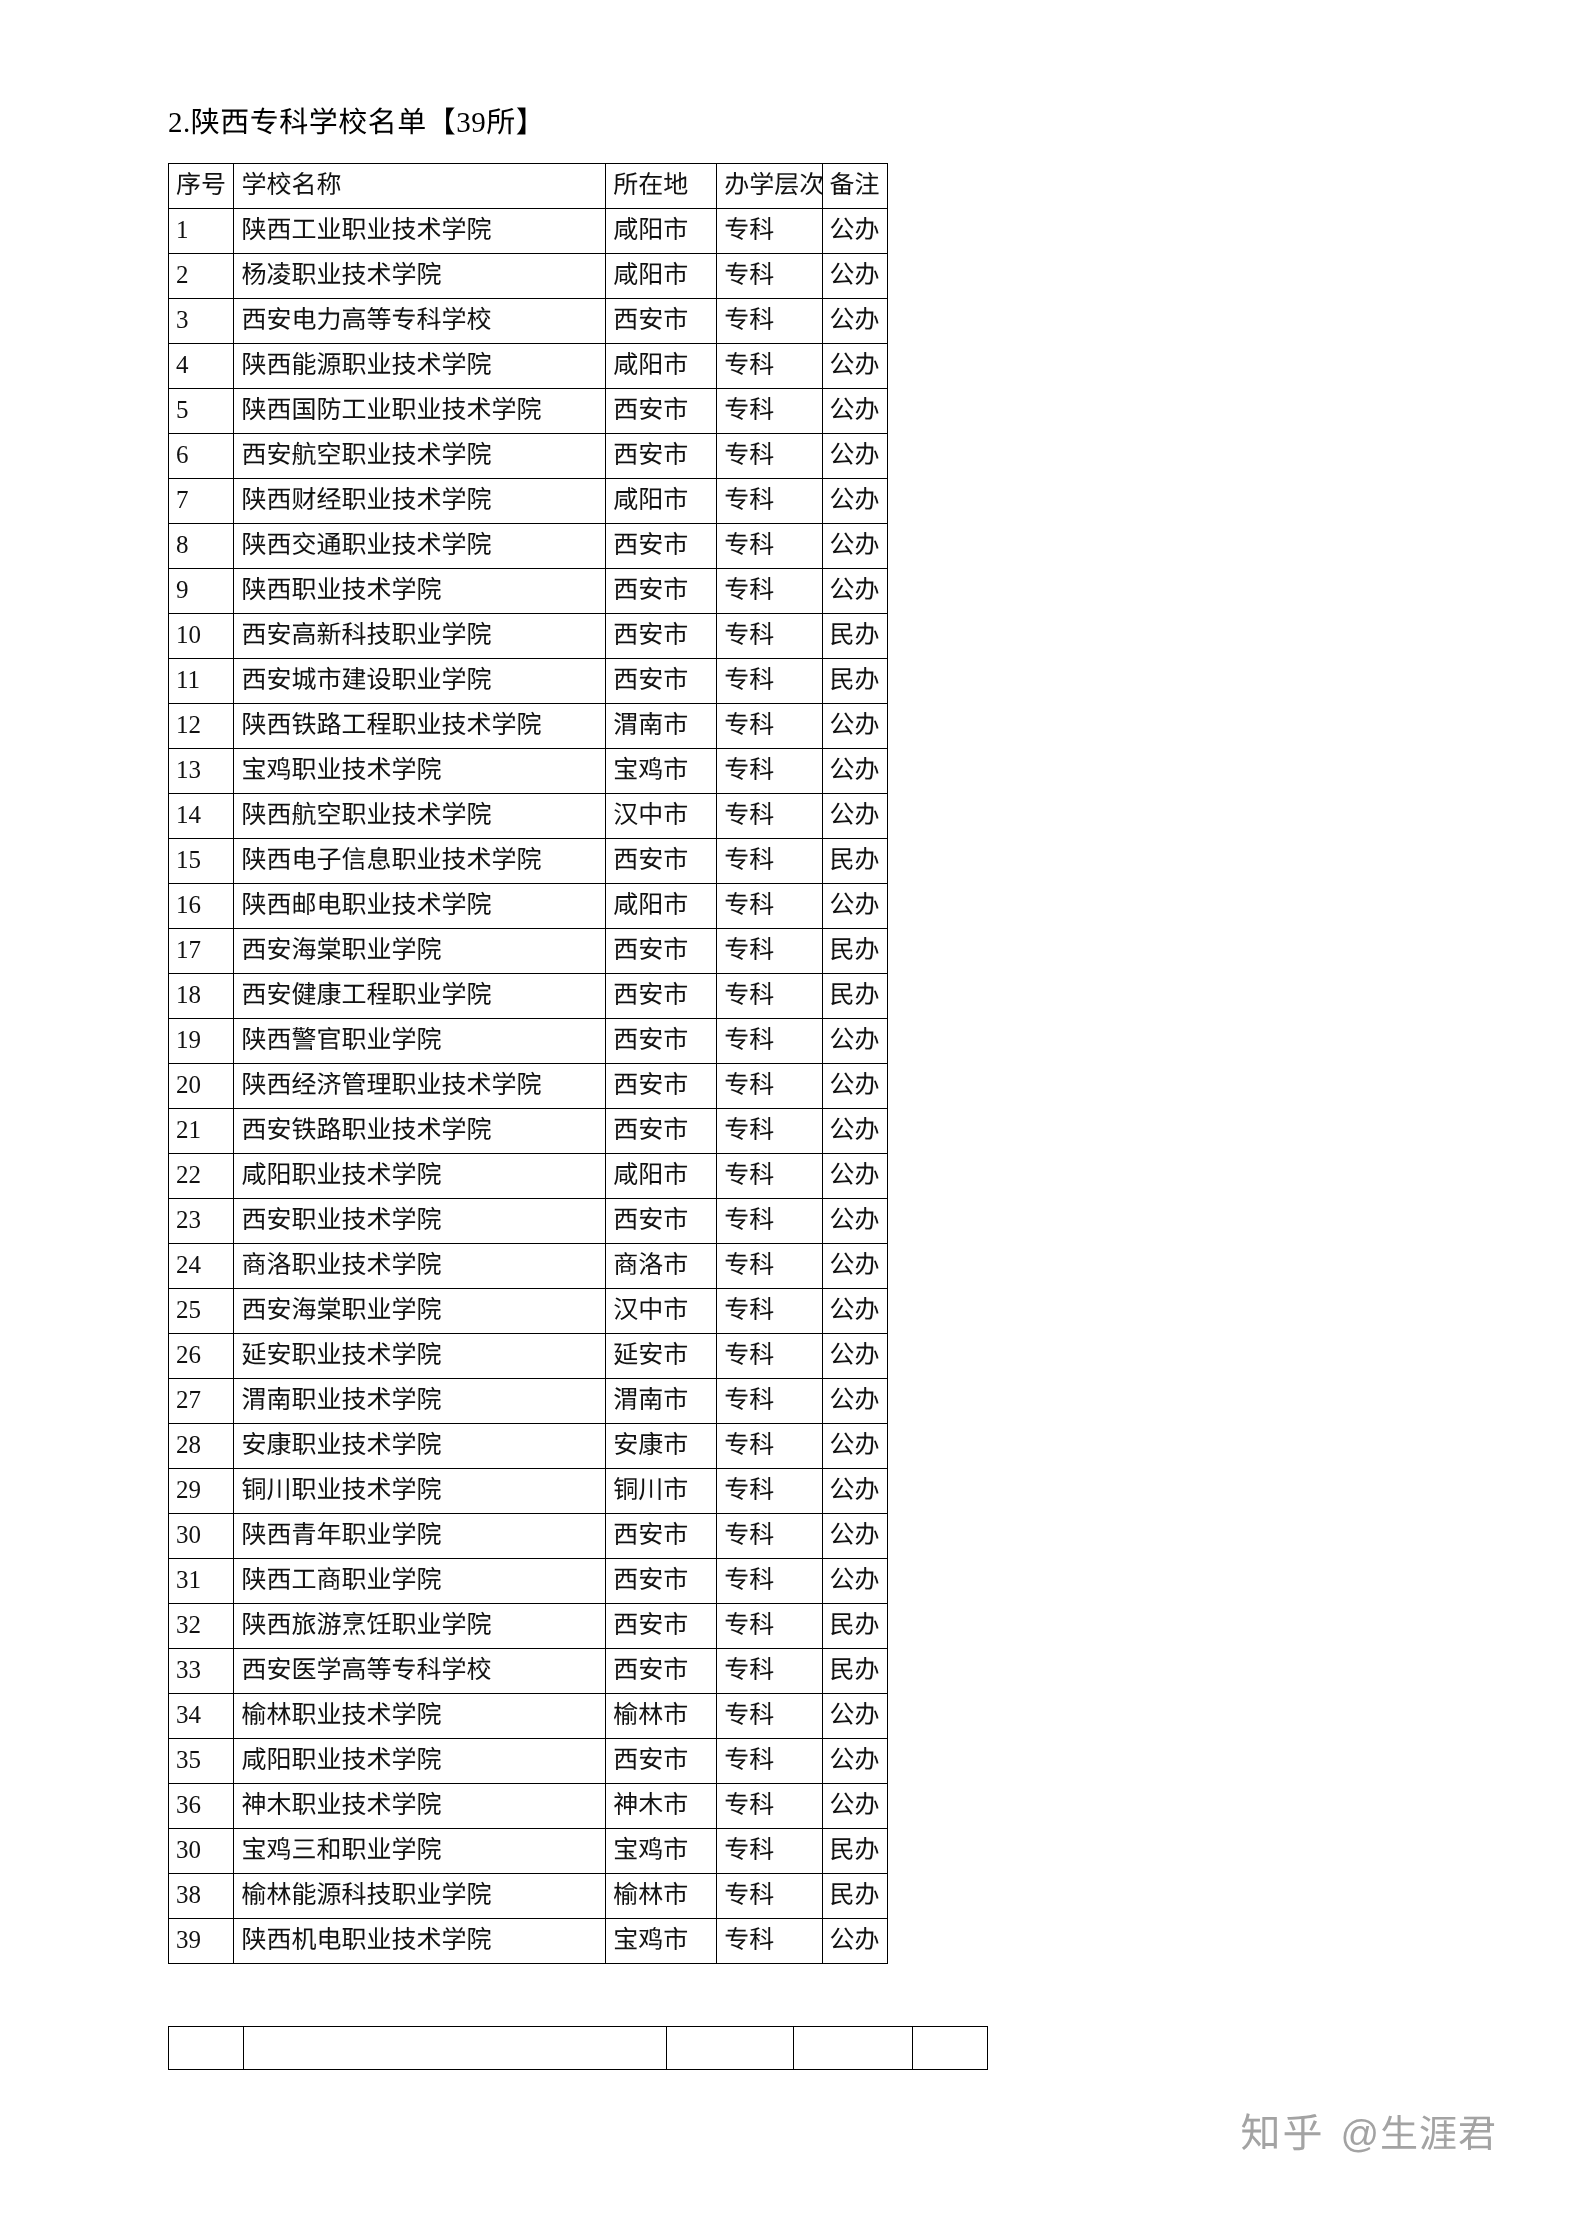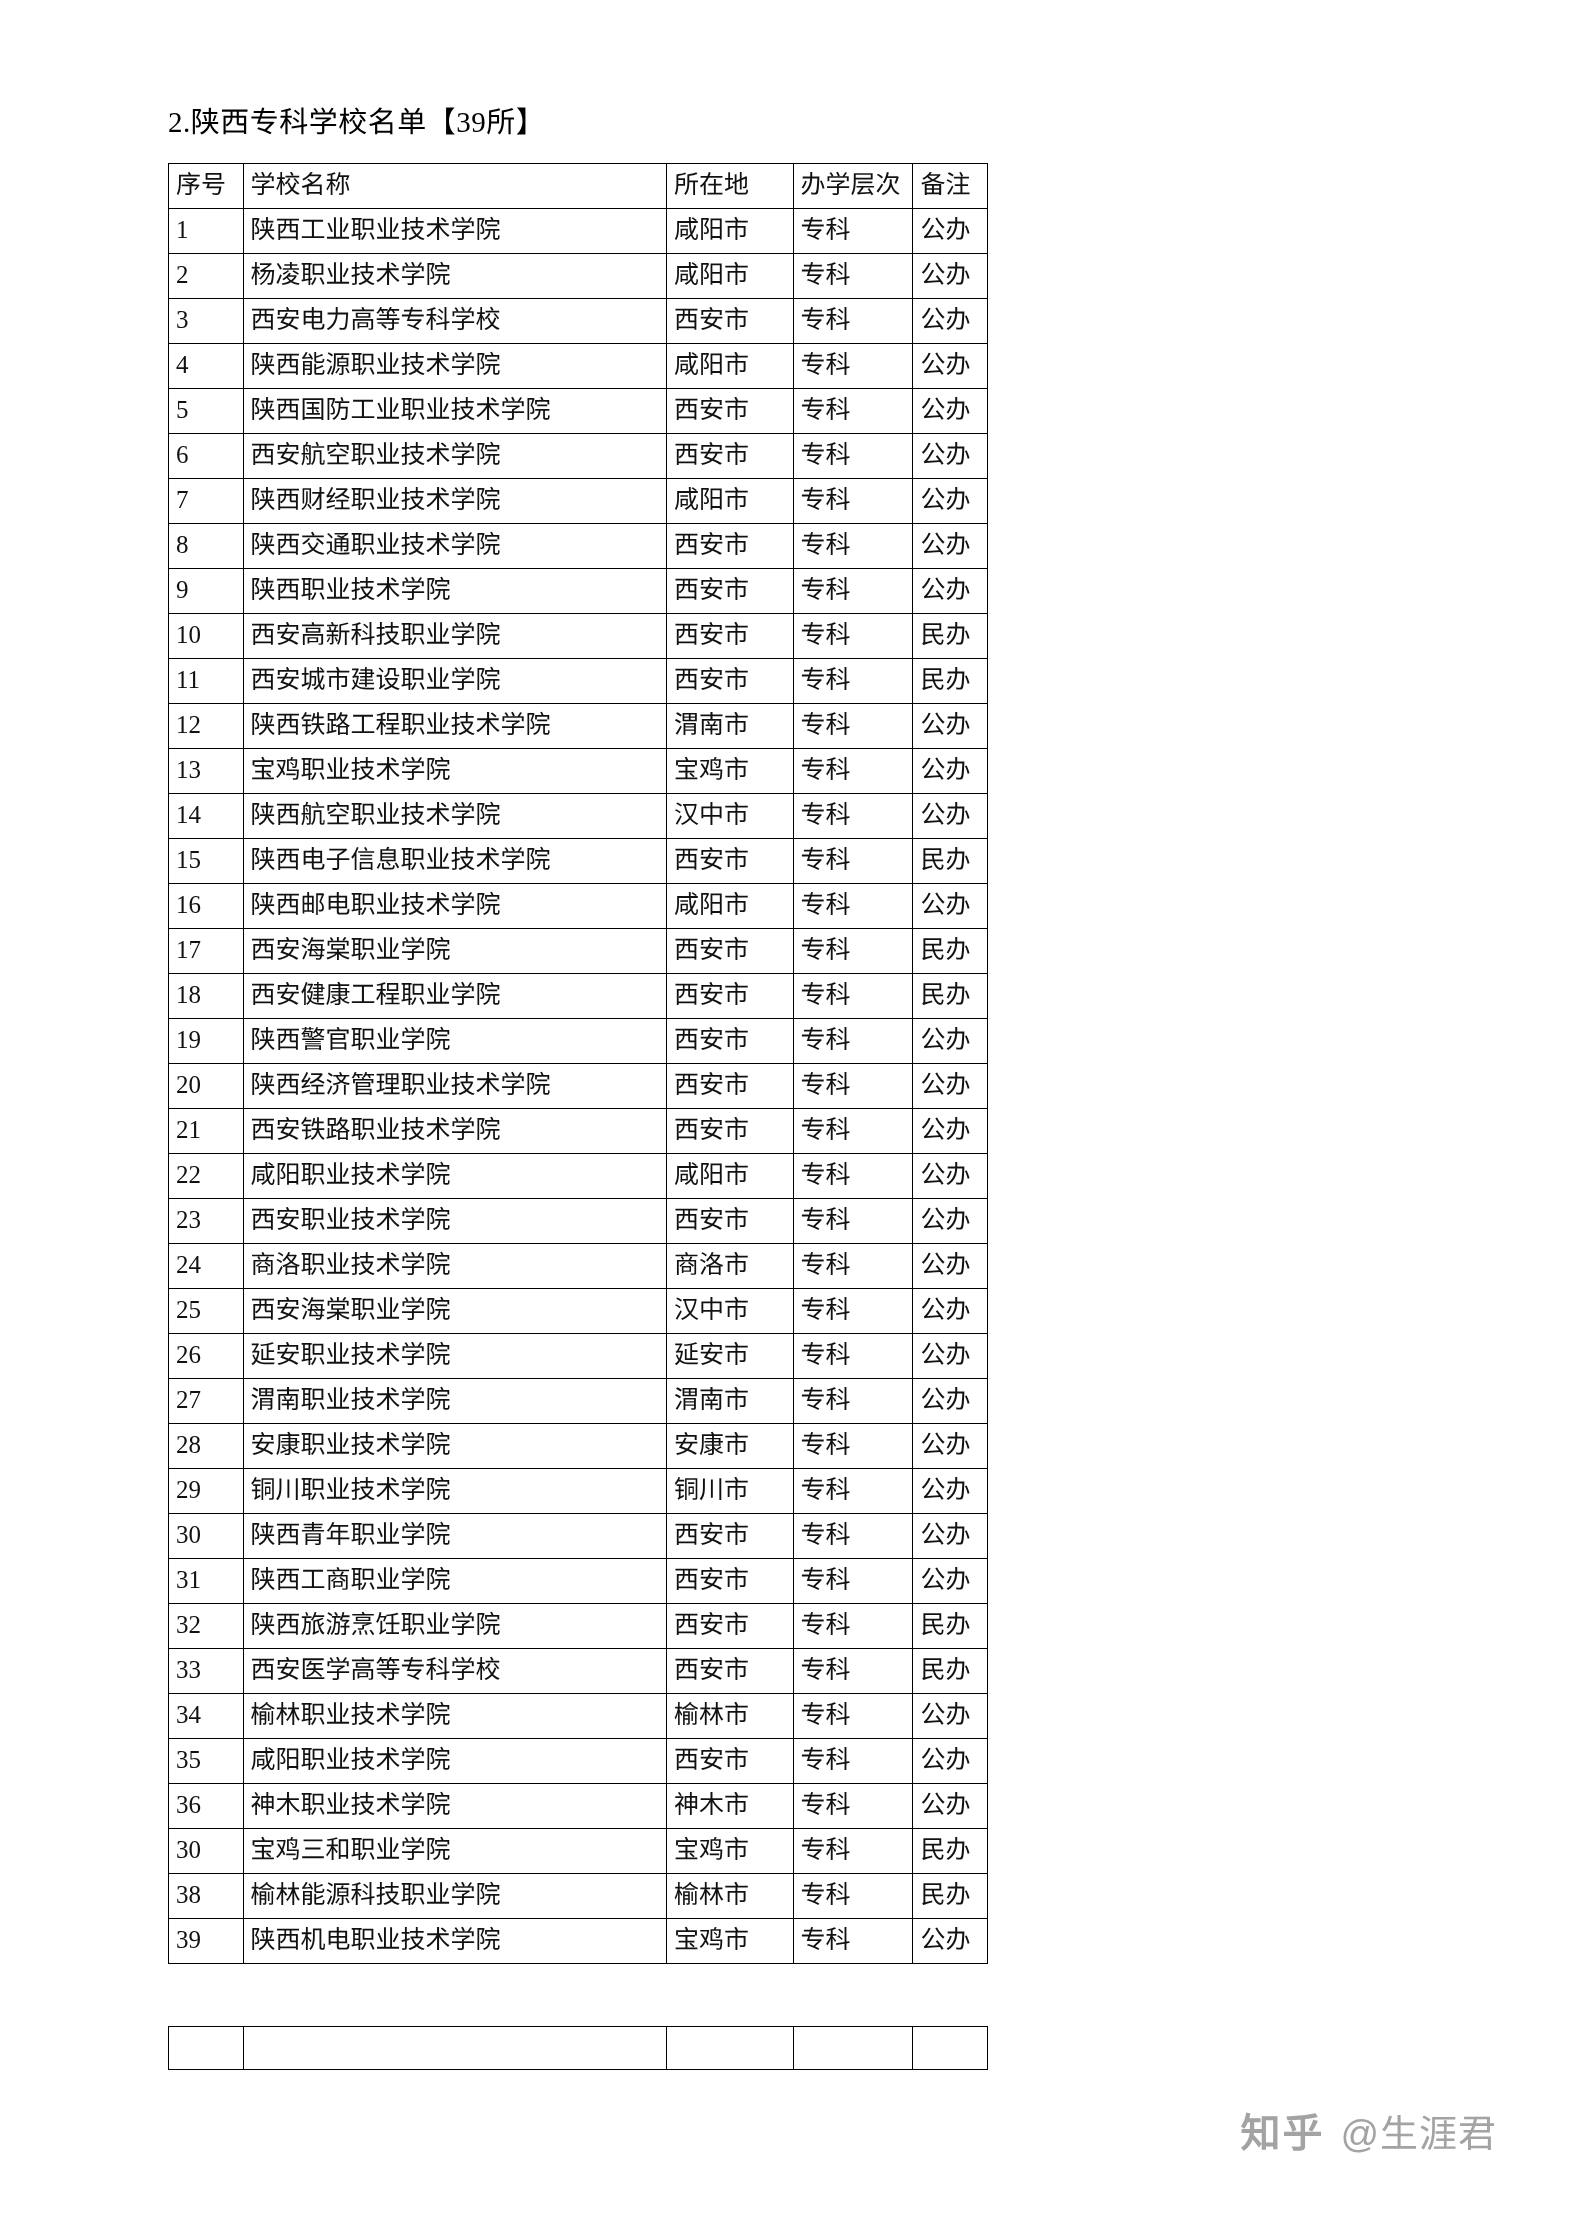--- a/index.html
+++ b/index.html
@@ -35,21 +35,21 @@
     color: #000000;
   }
   .table-wrap {
     position: absolute;
     left: 168px;
     top: 163px;
     width: 820px;
   }
   table.schools {
     border-collapse: collapse;
-    width: 820px;
+    width: 720px;
     table-layout: fixed;
     background: #ffffff;
   }
   table.schools td, table.schools th {
     border: 1.6px solid #000000;
     padding: 2px 7px 4px 7px;
     font-size: 25px;
     line-height: 38px;
     height: 38px;
     font-weight: normal;
@@ -87,21 +87,21 @@
     right: 90px;
     bottom: 62px;
     display: flex;
     align-items: center;
     gap: 16px;
     color: #9b9b9b;
     user-select: none;
   }
   .wm-logo {
     font-size: 40px;
-    font-weight: bold;
+    font-weight: normal;
     letter-spacing: 2px;
     font-family: "Liberation Sans", "DejaVu Sans", sans-serif;
     color: #a3a3a3;
   }
   .wm-handle {
     font-size: 38px;
     letter-spacing: 1px;
     font-family: "Liberation Sans", "DejaVu Sans", sans-serif;
     color: #a3a3a3;
     text-align: center;

